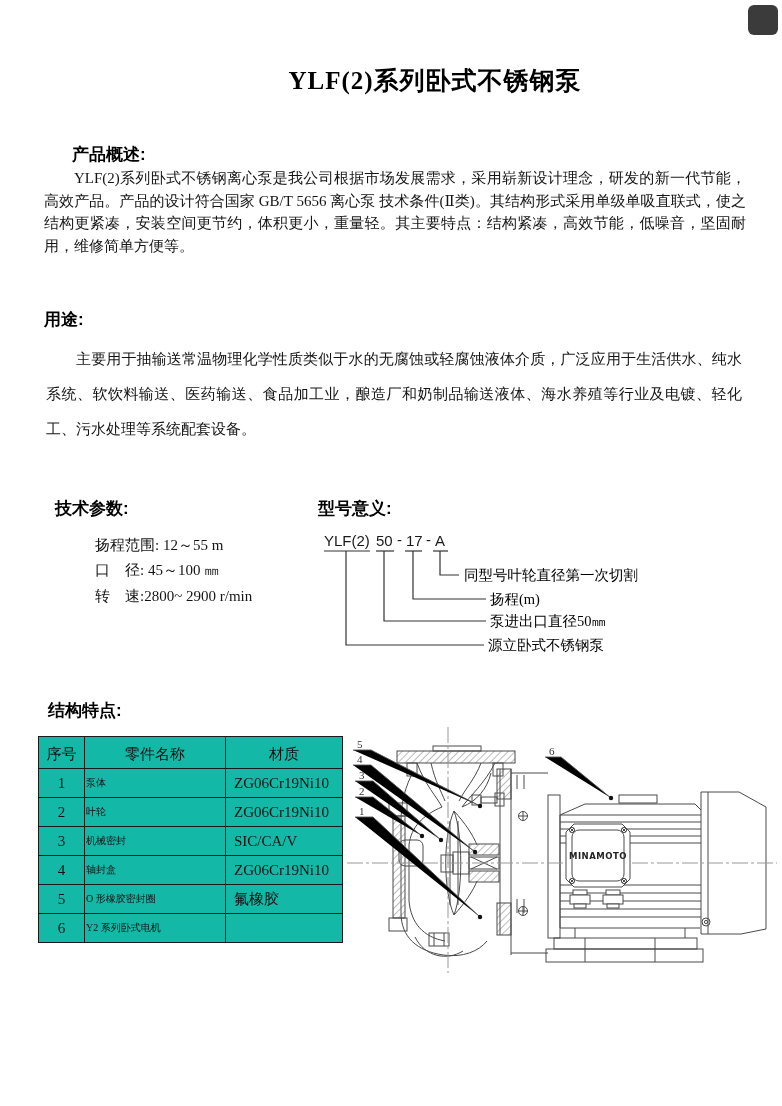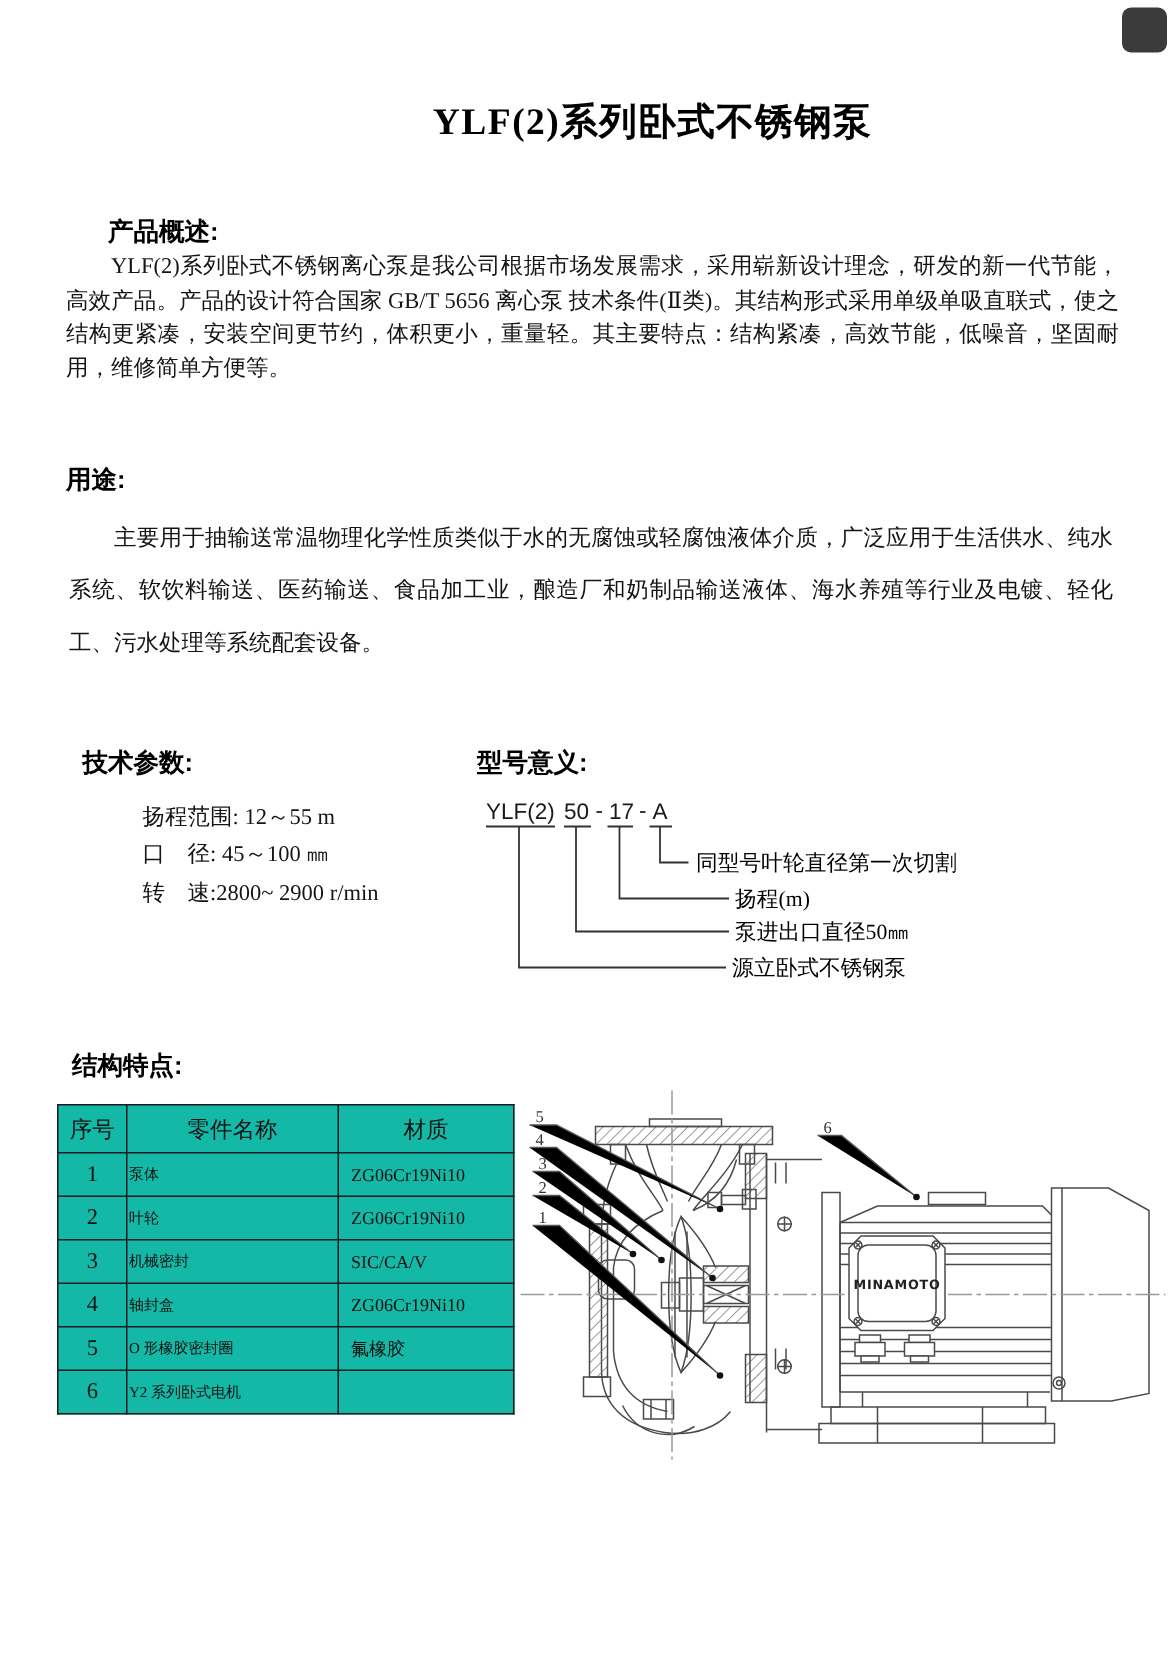--- a/index.html
+++ b/index.html
@@ -15,21 +15,21 @@
   #usage-p{left:46px;top:342px;width:696px;line-height:35px;}
   .tech-item{font-size:15px;line-height:25.3px;white-space:pre;color:#141414;}
   table.parts{border-collapse:collapse;background:#14b8a6;}
   table.parts th,table.parts td{border:1.5px solid #1a1a1a;font-weight:400;}
   table.parts th{font-size:15px;vertical-align:top;padding:5px 2px 2px 2px;line-height:24px;}
   th.c-seq{width:41px;}
   th.c-name{width:136px;}
   th.c-mat{width:112px;}
   td.c-seq{text-align:center;font-size:15px;height:26px;}
   td.c-name{font-size:10px;}
-  td.c-mat{padding-left:8px;font-size:12px;font-family:"Liberation Serif",serif;}
+  td.c-mat{padding-left:8px;font-size:15px;font-family:"Liberation Serif",serif;}
   .mcode{font-family:"Liberation Sans","DejaVu Sans",sans-serif;font-size:15px;fill:#1a1a1a;}
   .mlabel{font-size:14.5px;fill:#000;font-family:"Liberation Serif","DejaVu Serif",serif;}
   .callout{font-size:11px;fill:#333;font-family:"Liberation Serif",serif;}
   .corner-btn{top:5px;right:4px;width:30px;height:30px;background:#3b3b3b;border-radius:6px;}
 </style>
 </head>
 <body>
 
 <div class="abs corner-btn"></div>
 

